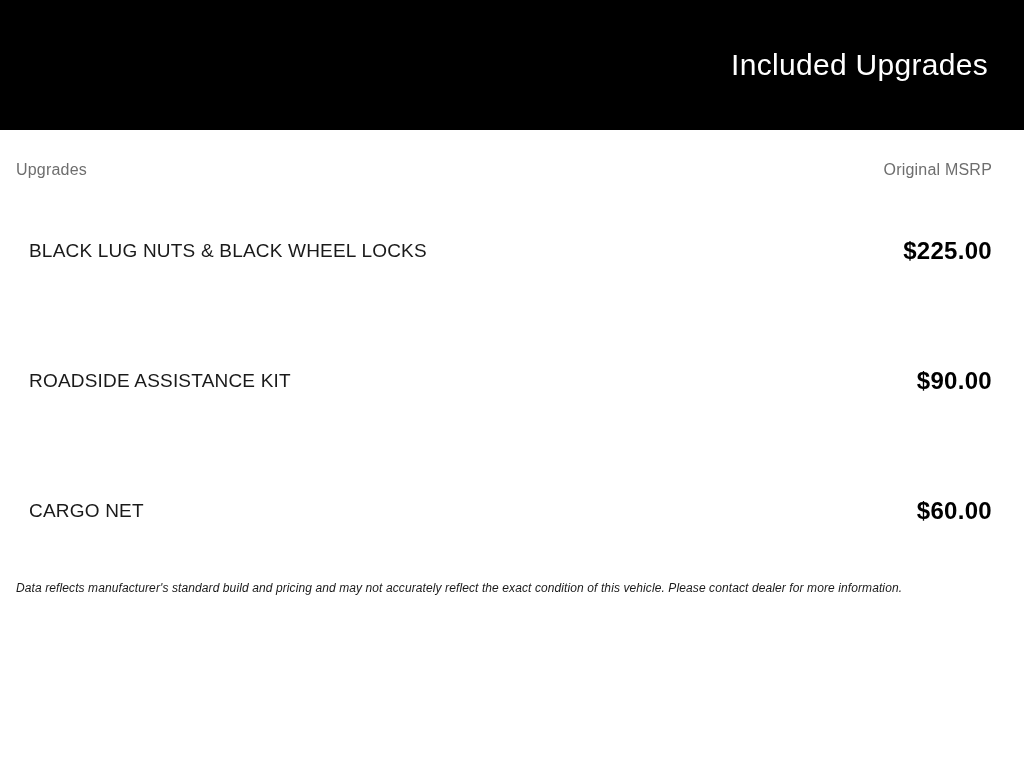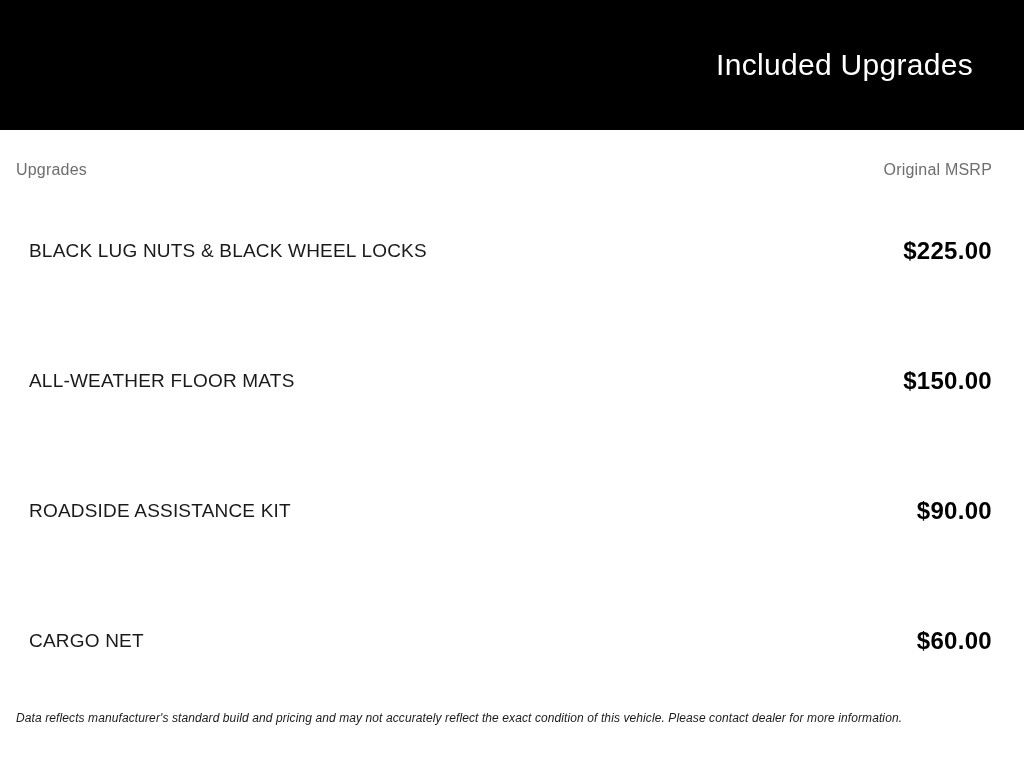--- a/index.html
+++ b/index.html
@@ -15,21 +15,21 @@
     height: 768px;
     background: #ffffff;
     overflow: hidden;
   }
   .banner {
     height: 130px;
     background: #000000;
     display: flex;
     align-items: center;
     justify-content: flex-end;
-    padding-right: 51px;
+    padding-right: 36px;
   }
   .banner .title {
     margin: 0;
     color: #ffffff;
     font-size: 30px;
     font-weight: 400;
     letter-spacing: 0.3px;
   }
   .content {
     padding: 0 32px 0 16px;
@@ -91,24 +91,20 @@
       <span class="col-label">Original MSRP</span>
     </div>
 
     <div class="rows">
 
       <div class="row">
         <span class="name">BLACK LUG NUTS &amp; BLACK WHEEL LOCKS</span>
         <span class="price">$225.00</span>
       </div>
 
-      <div class="row">
-        <span class="name">ALL-WEATHER FLOOR MATS</span>
-        <span class="price">$150.00</span>
-      </div>
 
       <div class="row">
         <span class="name">ROADSIDE ASSISTANCE KIT</span>
         <span class="price">$90.00</span>
       </div>
 
       <div class="row">
         <span class="name">CARGO NET</span>
         <span class="price">$60.00</span>
       </div>

